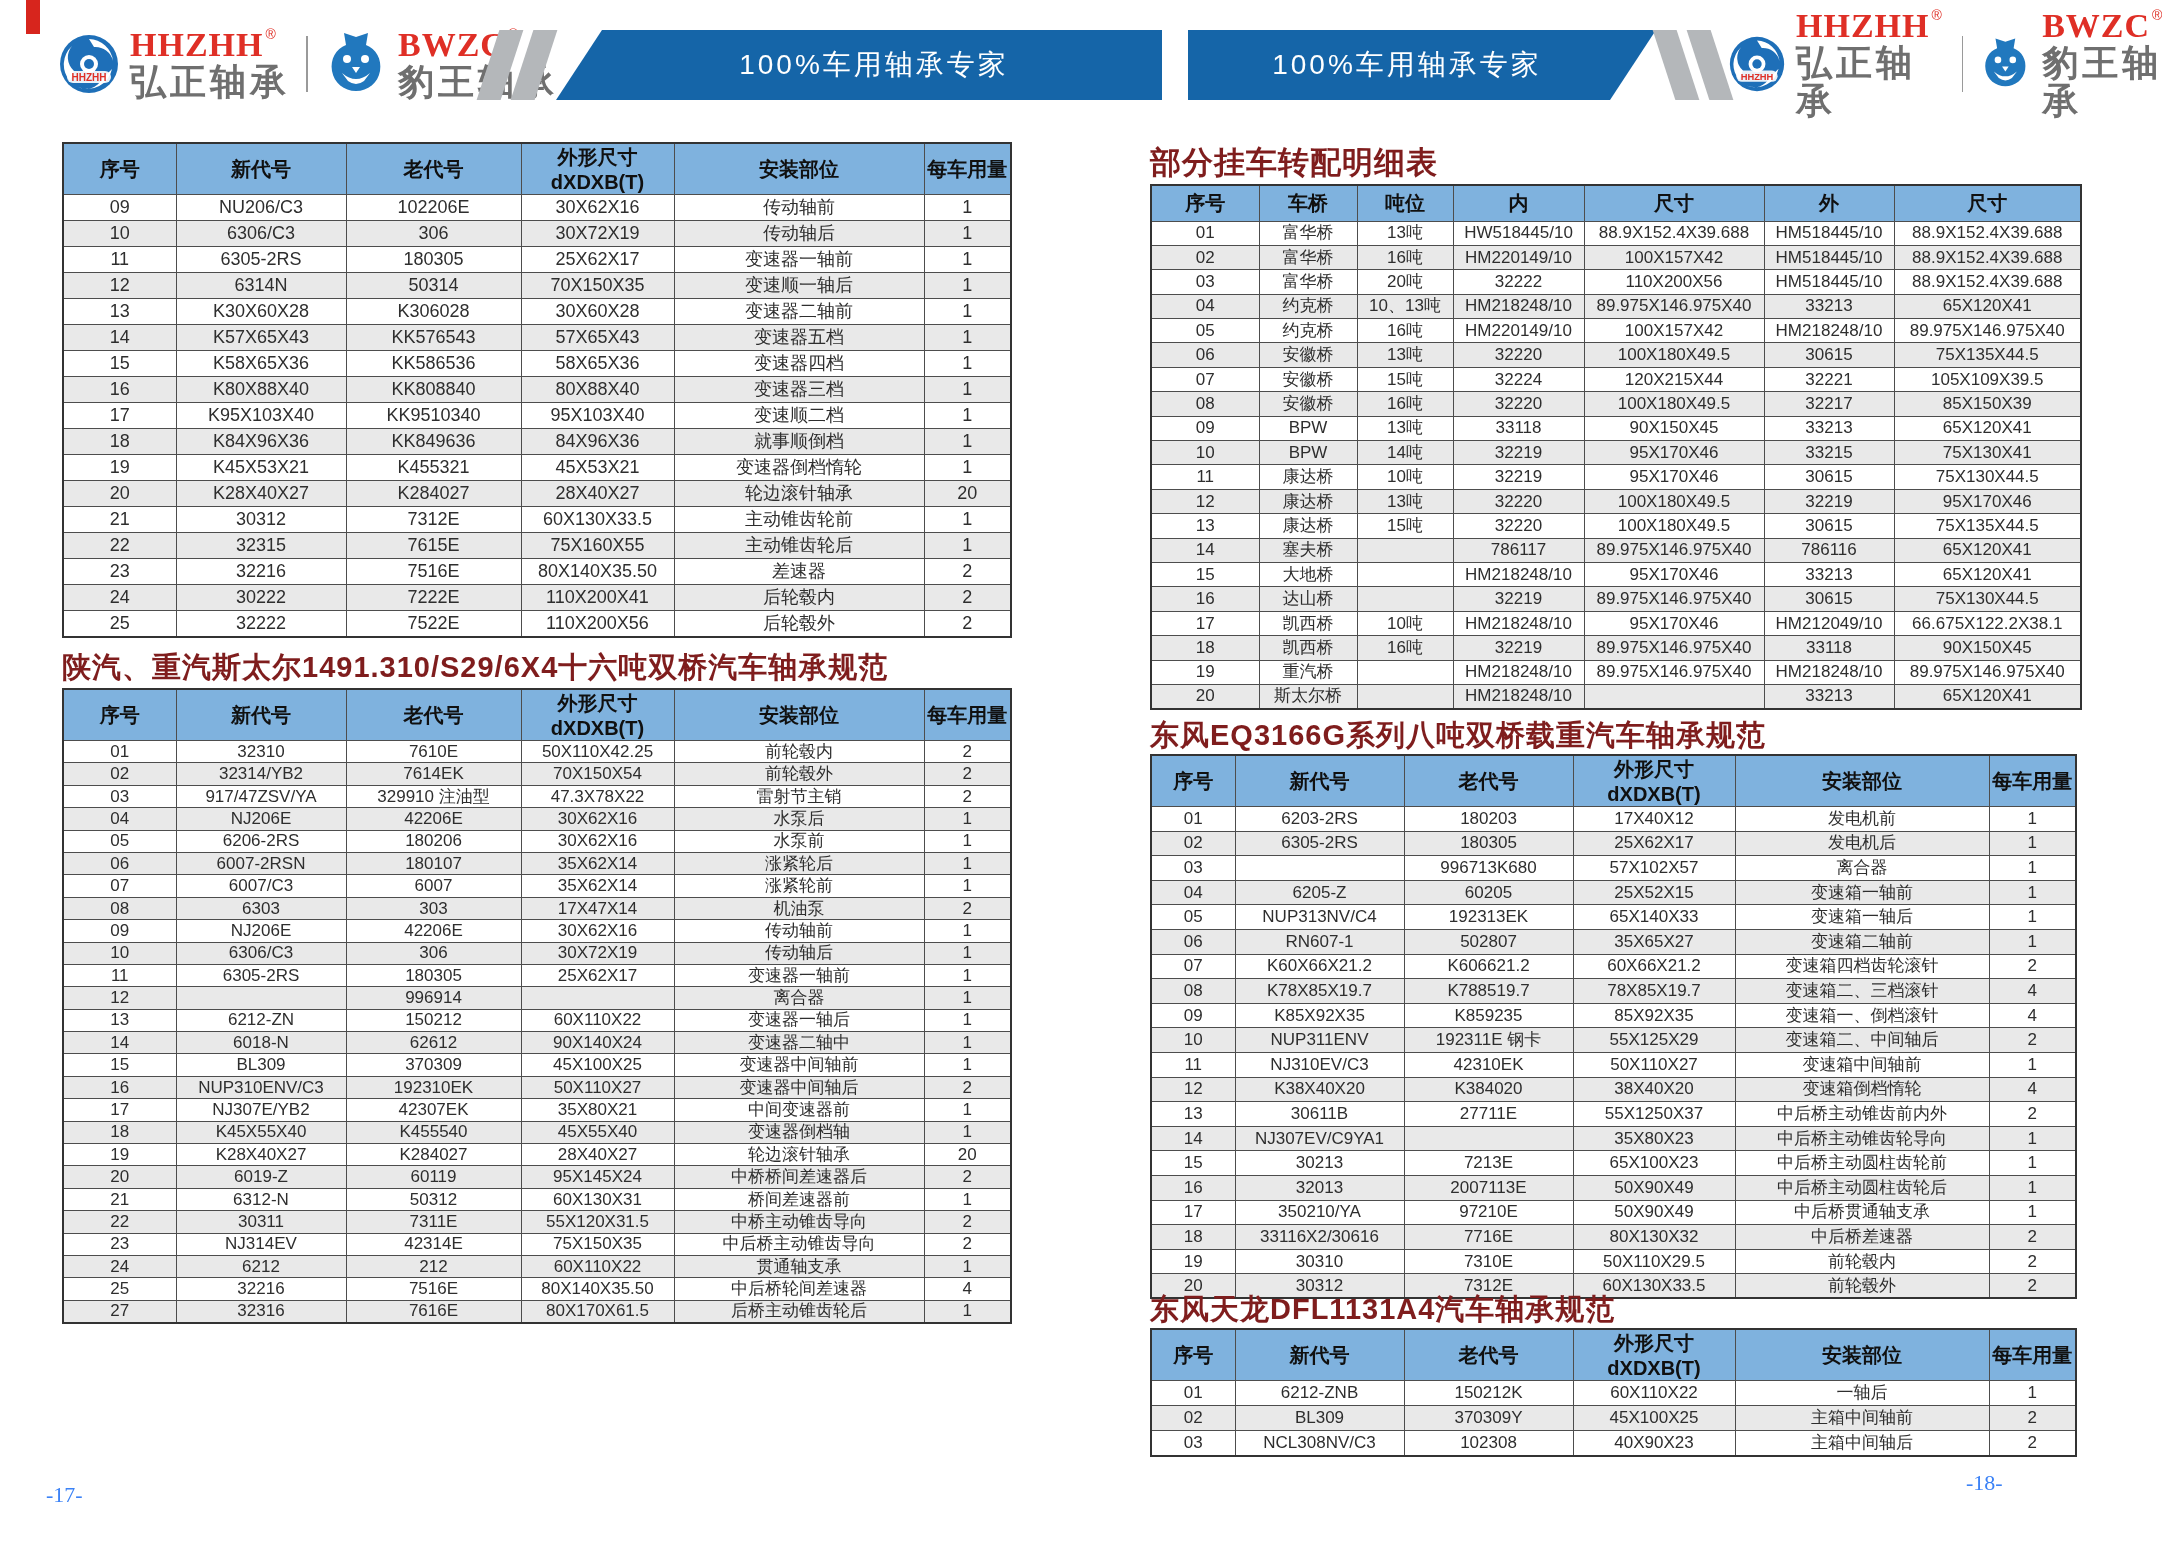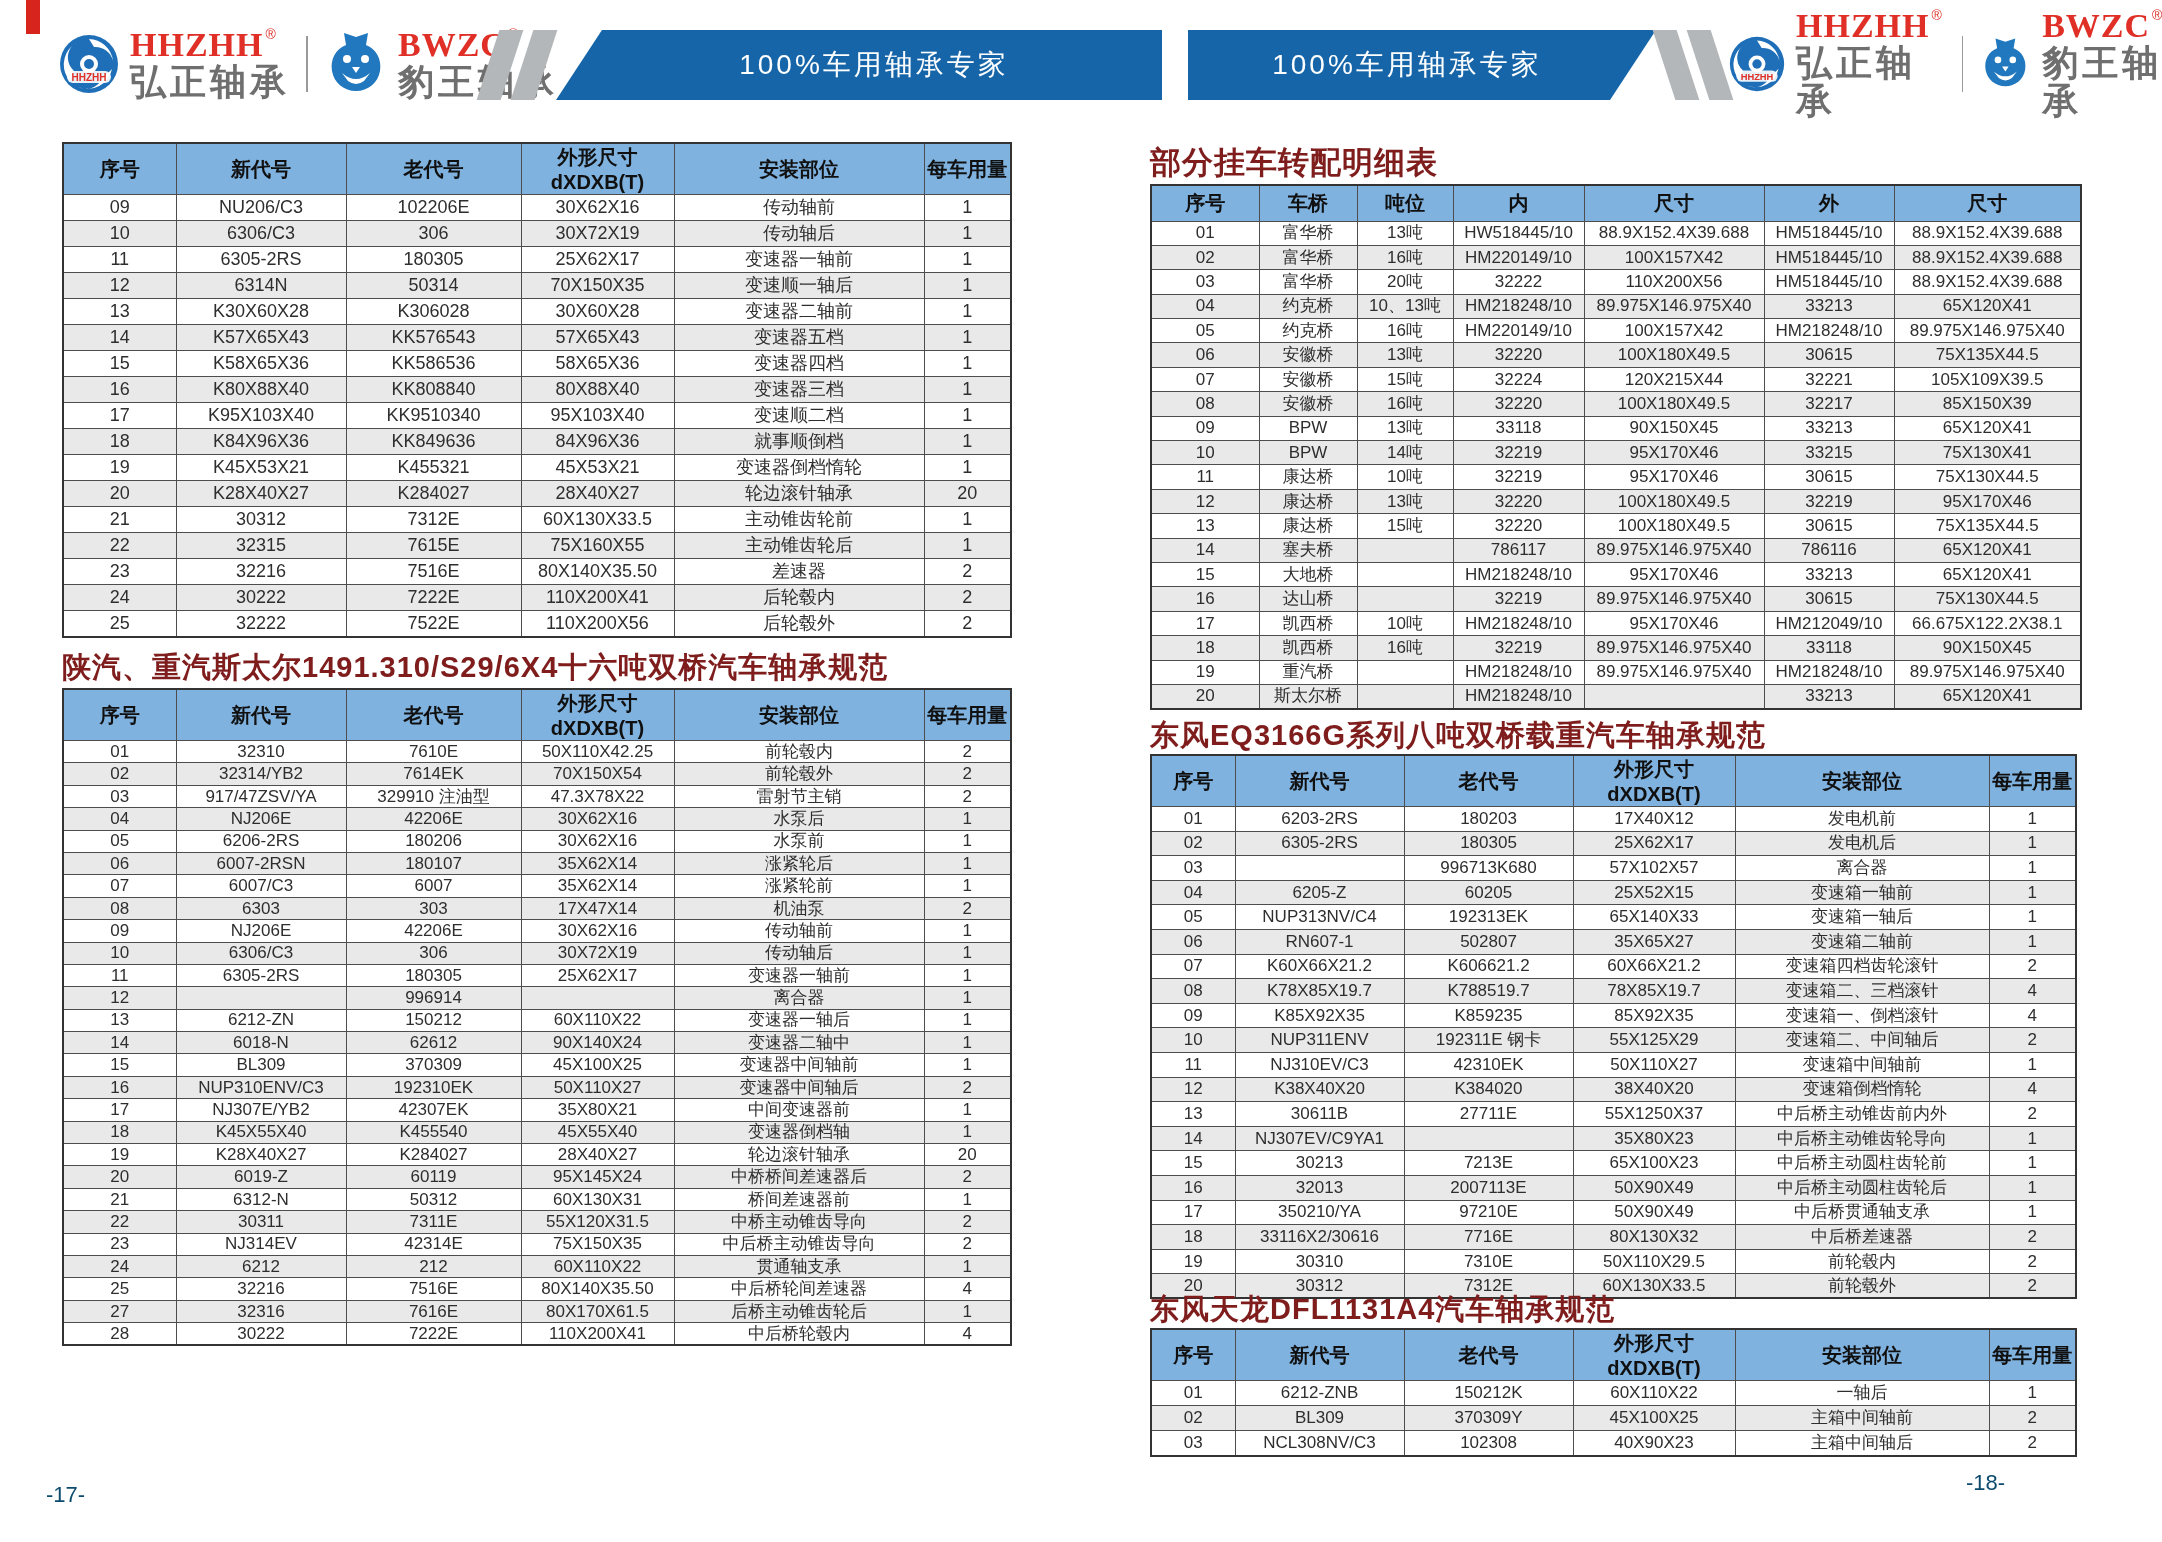--- a/index.html
+++ b/index.html
@@ -60,21 +60,21 @@
   #tbl-trailer{left:1150px;top:184px;width:930px;}
   #tbl-trailer th{height:36px;}
   #tbl-trailer td{height:24.4px;}
   #tbl-eq{left:1150px;top:754px;width:925px;}
   #tbl-eq th{height:36px;}
   #tbl-eq td{height:24.6px;}
   #tbl-tianlong{left:1150px;top:1328px;width:925px;}
   #tbl-tianlong th{height:36px;}
   #tbl-tianlong td{height:25px;}
   
-  .page-num{position:absolute;font-size:22px;color:#0c4a6e;}
+  .page-num{position:absolute;font-size:22px;color:#3b82f6;font-family:Liberation Serif, serif;}
   #pn-left{left:46px;top:1482px;}
   #pn-right{left:1966px;top:1470px;}
 </style>
 </head>
 <body>
 
 <div class="corner-tab"></div>
 
 <div class="logo-group left">
   <div class="logo">
@@ -542,28 +542,20 @@
         <td>4</td>
       </tr>
       <tr>
         <td>27</td>
         <td>32316</td>
         <td>7616E</td>
         <td>80X170X61.5</td>
         <td>后桥主动锥齿轮后</td>
         <td>1</td>
       </tr>
-      <tr>
-        <td>28</td>
-        <td>30222</td>
-        <td>7222E</td>
-        <td>110X200X41</td>
-        <td>中后桥轮毂内</td>
-        <td>4</td>
-      </tr>
     </tbody>
 </table>
 
 <div class="page-num" id="pn-left">-17-</div>
 
 <div class="tbl-title" id="title-trailer">部分挂车转配明细表</div>
 <table class="data-table" id="tbl-trailer" data-table="tables.trailer">
   <colgroup>
     <col style="width:108px">
       <col style="width:98px">

